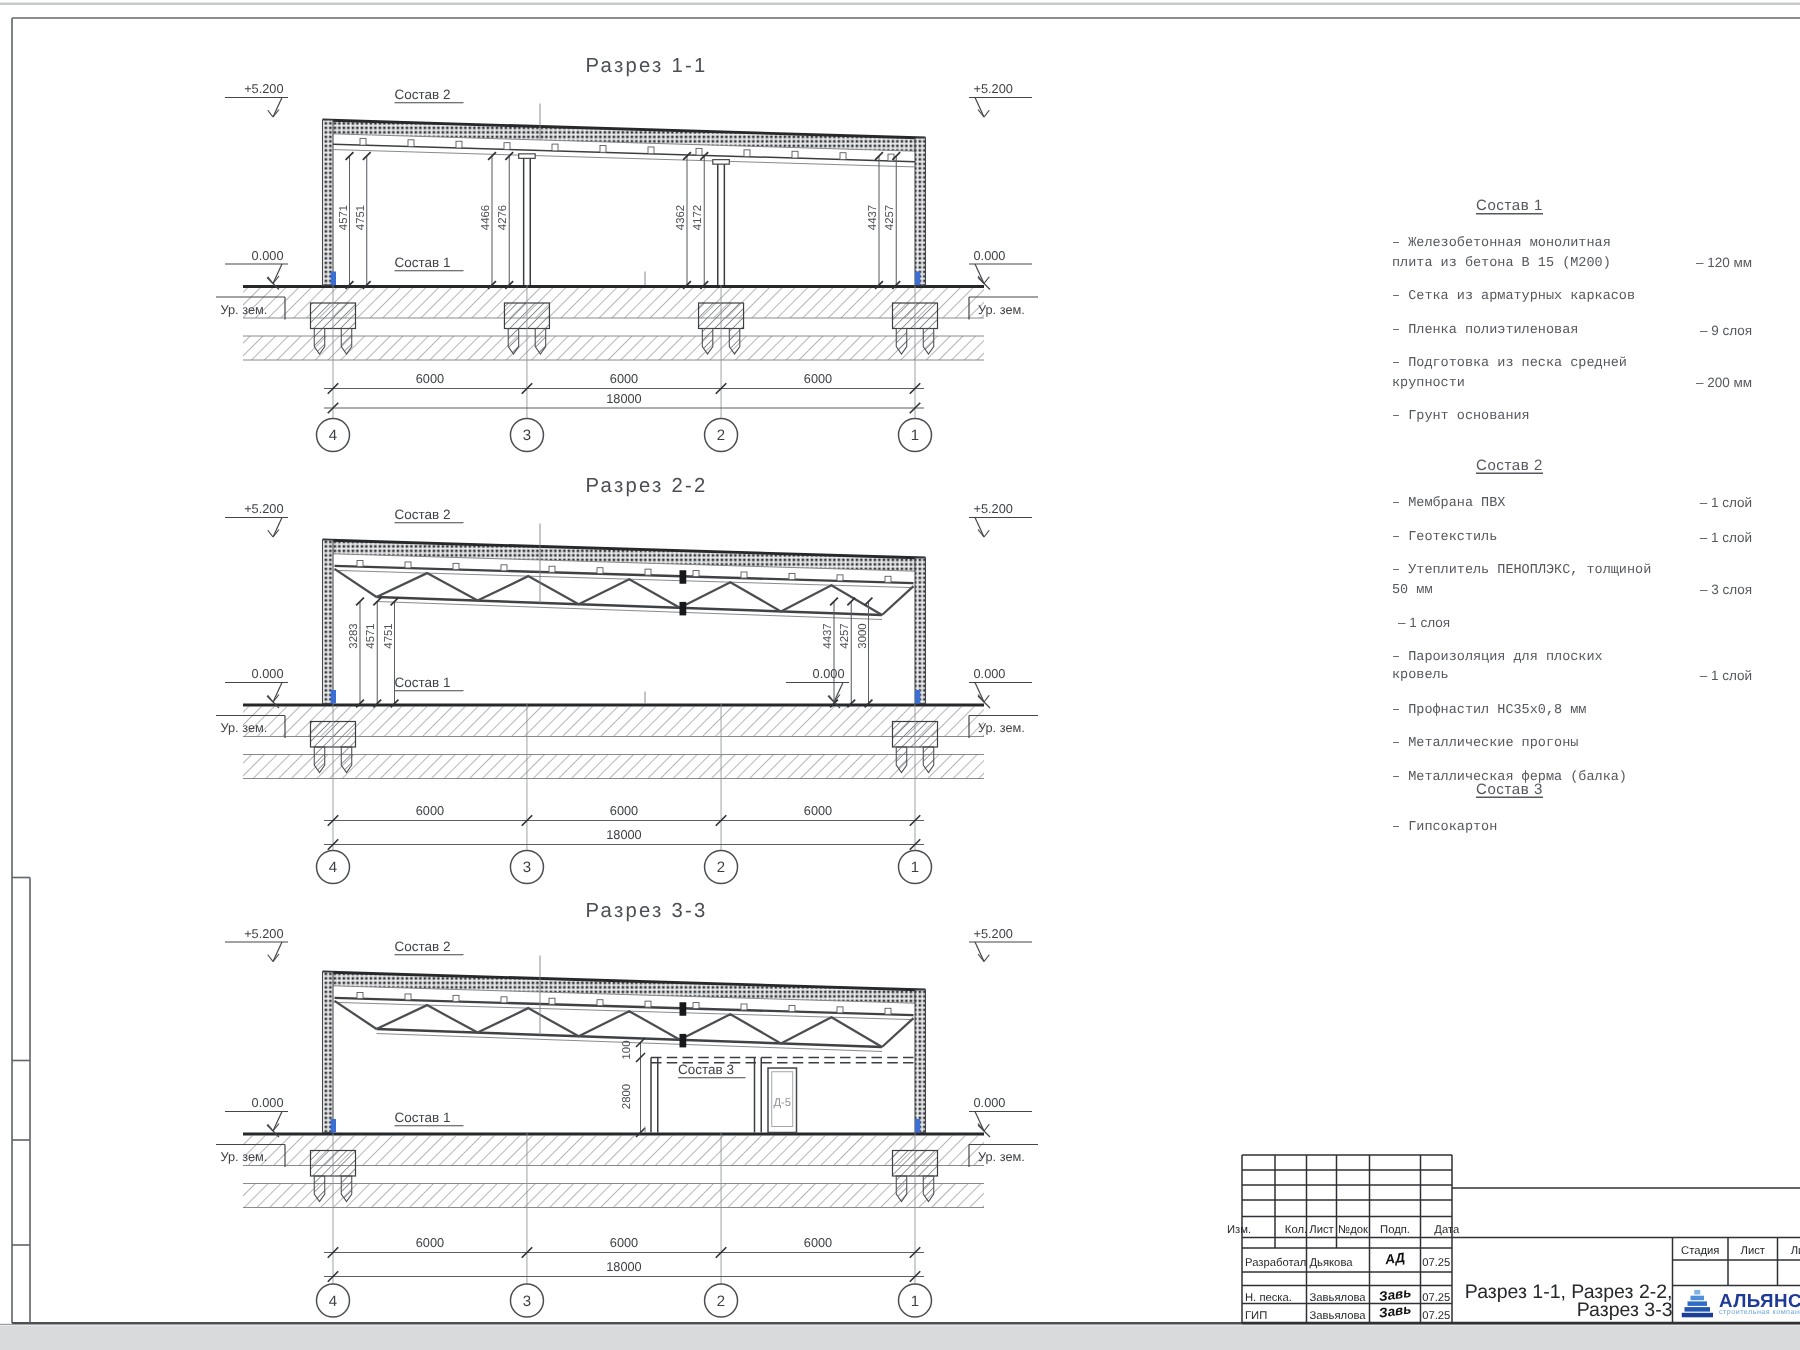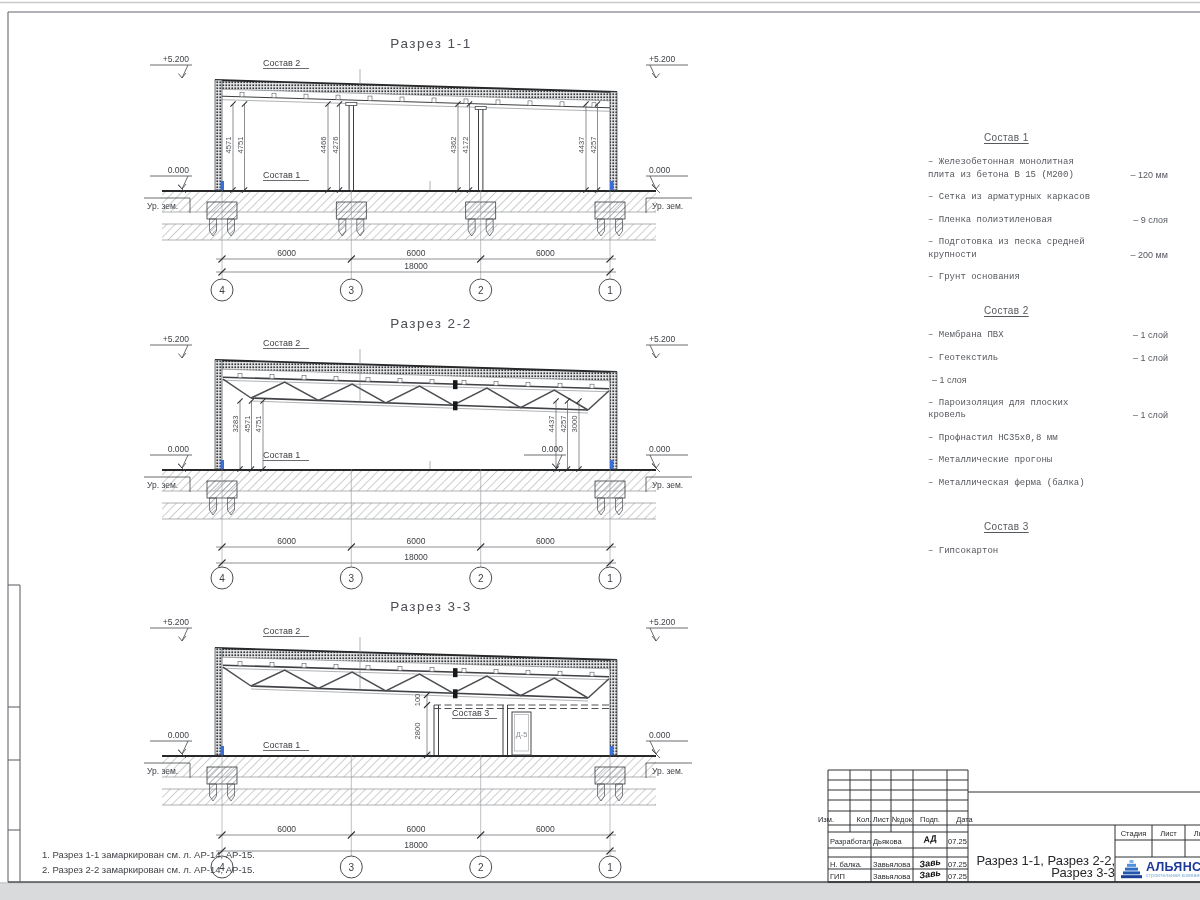--- a/index.html
+++ b/index.html
@@ -527,20 +527,24 @@
       <div class="mat-title">Состав 2</div>
       <div class="mat-item">
         <span class="mat-name">– Мембрана ПВХ</span>
         <span class="mat-qty">– 1 слой</span>
         </div>
       <div class="mat-item">
         <span class="mat-name">– Геотекстиль</span>
         <span class="mat-qty">– 1 слой</span>
         </div>
       <div class="mat-item">
+        <span class="mat-name">– Утеплитель ПЕНОПЛЭКС, толщиной 50 мм</span>
+        <span class="mat-qty">– 3 слоя</span>
+        </div>
+      <div class="mat-item">
         <span class="mat-qty">– 1 слоя</span>
         </div>
       <div class="mat-item">
         <span class="mat-name">– Пароизоляция для плоских кровель</span>
         <span class="mat-qty">– 1 слой</span>
         </div>
       <div class="mat-item">
         <span class="mat-name">– Профнастил НС35х0,8 мм</span>
         <span class="mat-qty"></span>
         </div>
@@ -555,38 +559,34 @@
     </div>
 
     <div class="mat-block" style="left:928px;top:521px">
       <div class="mat-title">Состав 3</div>
       <div class="mat-item">
         <span class="mat-name">– Гипсокартон</span>
         <span class="mat-qty"></span>
         </div>
     </div>
 
-    <div id="notes">
-      <div>1. Разрез 1-1 замаркирован см. л. АР-14, АР-15.</div>
-      <div>2. Разрез 2-2 замаркирован см. л. АР-14, АР-15.</div>
-    </div>
 
     <span class="tbt ctr" style="left:808px;top:815px;width:36px">Изм.</span>
     <span class="tbt ctr" style="left:850px;top:815px;width:28px">Кол.</span>
     <span class="tbt ctr" style="left:871px;top:815px;width:20px">Лист</span>
     <span class="tbt ctr" style="left:891px;top:815px;width:22px">№док</span>
     <span class="tbt ctr" style="left:913px;top:815px;width:34px">Подп.</span>
     <span class="tbt ctr" style="left:947px;top:815px;width:35px">Дата</span>
 
     <span class="tbt" style="left:830px;top:837px">Разработал</span>
     <span class="tbt" style="left:873px;top:837px">Дьякова</span>
     <span class="tbt ctr sig" style="left:913px;top:834px;width:34px">АД</span>
     <span class="tbt ctr" style="left:947px;top:837px;width:21px">07.25</span>
 
-    <span class="tbt" style="left:830px;top:860px">Н. балка.</span>
+    <span class="tbt" style="left:830px;top:860px">Н. песка.</span>
     <span class="tbt" style="left:873px;top:860px">Завьялова</span>
     <span class="tbt ctr sig" style="left:913px;top:858px;width:34px">Завь</span>
     <span class="tbt ctr" style="left:947px;top:860px;width:21px">07.25</span>
 
     <span class="tbt" style="left:830px;top:872px">ГИП</span>
     <span class="tbt" style="left:873px;top:872px">Завьялова</span>
     <span class="tbt ctr sig" style="left:913px;top:869px;width:34px">Завь</span>
     <span class="tbt ctr" style="left:947px;top:872px;width:21px">07.25</span>
 
     <div id="doc-title">

